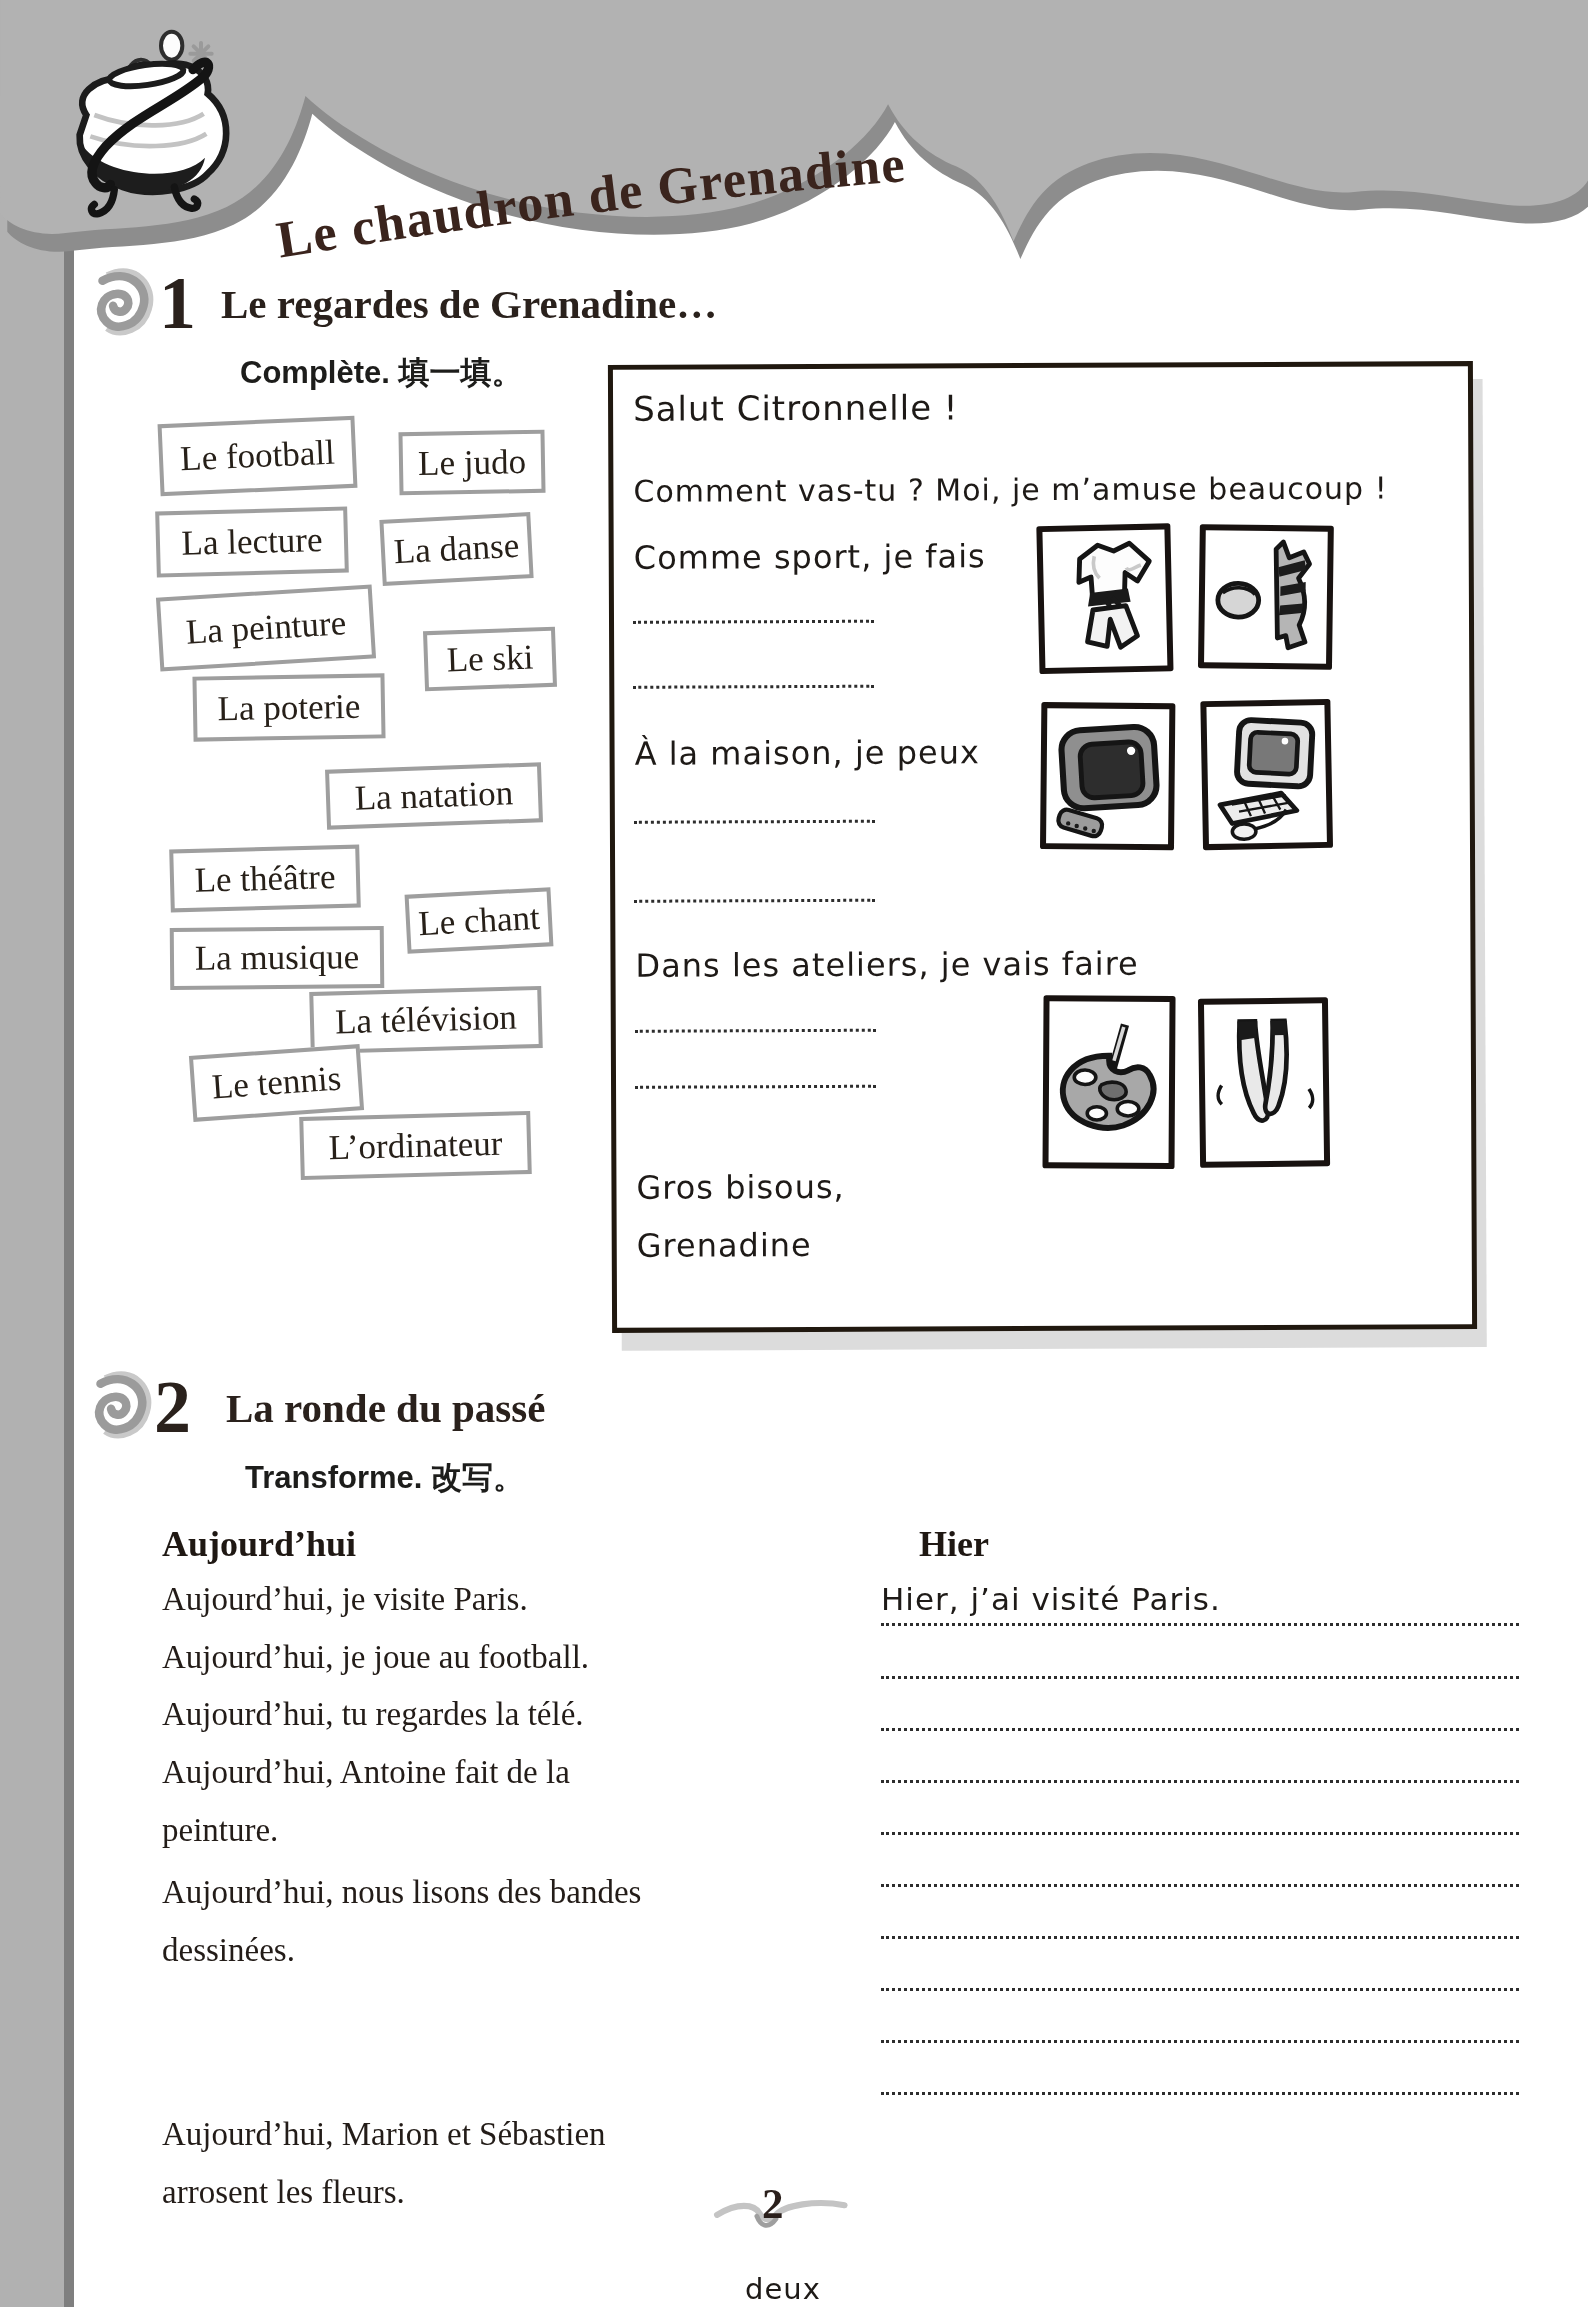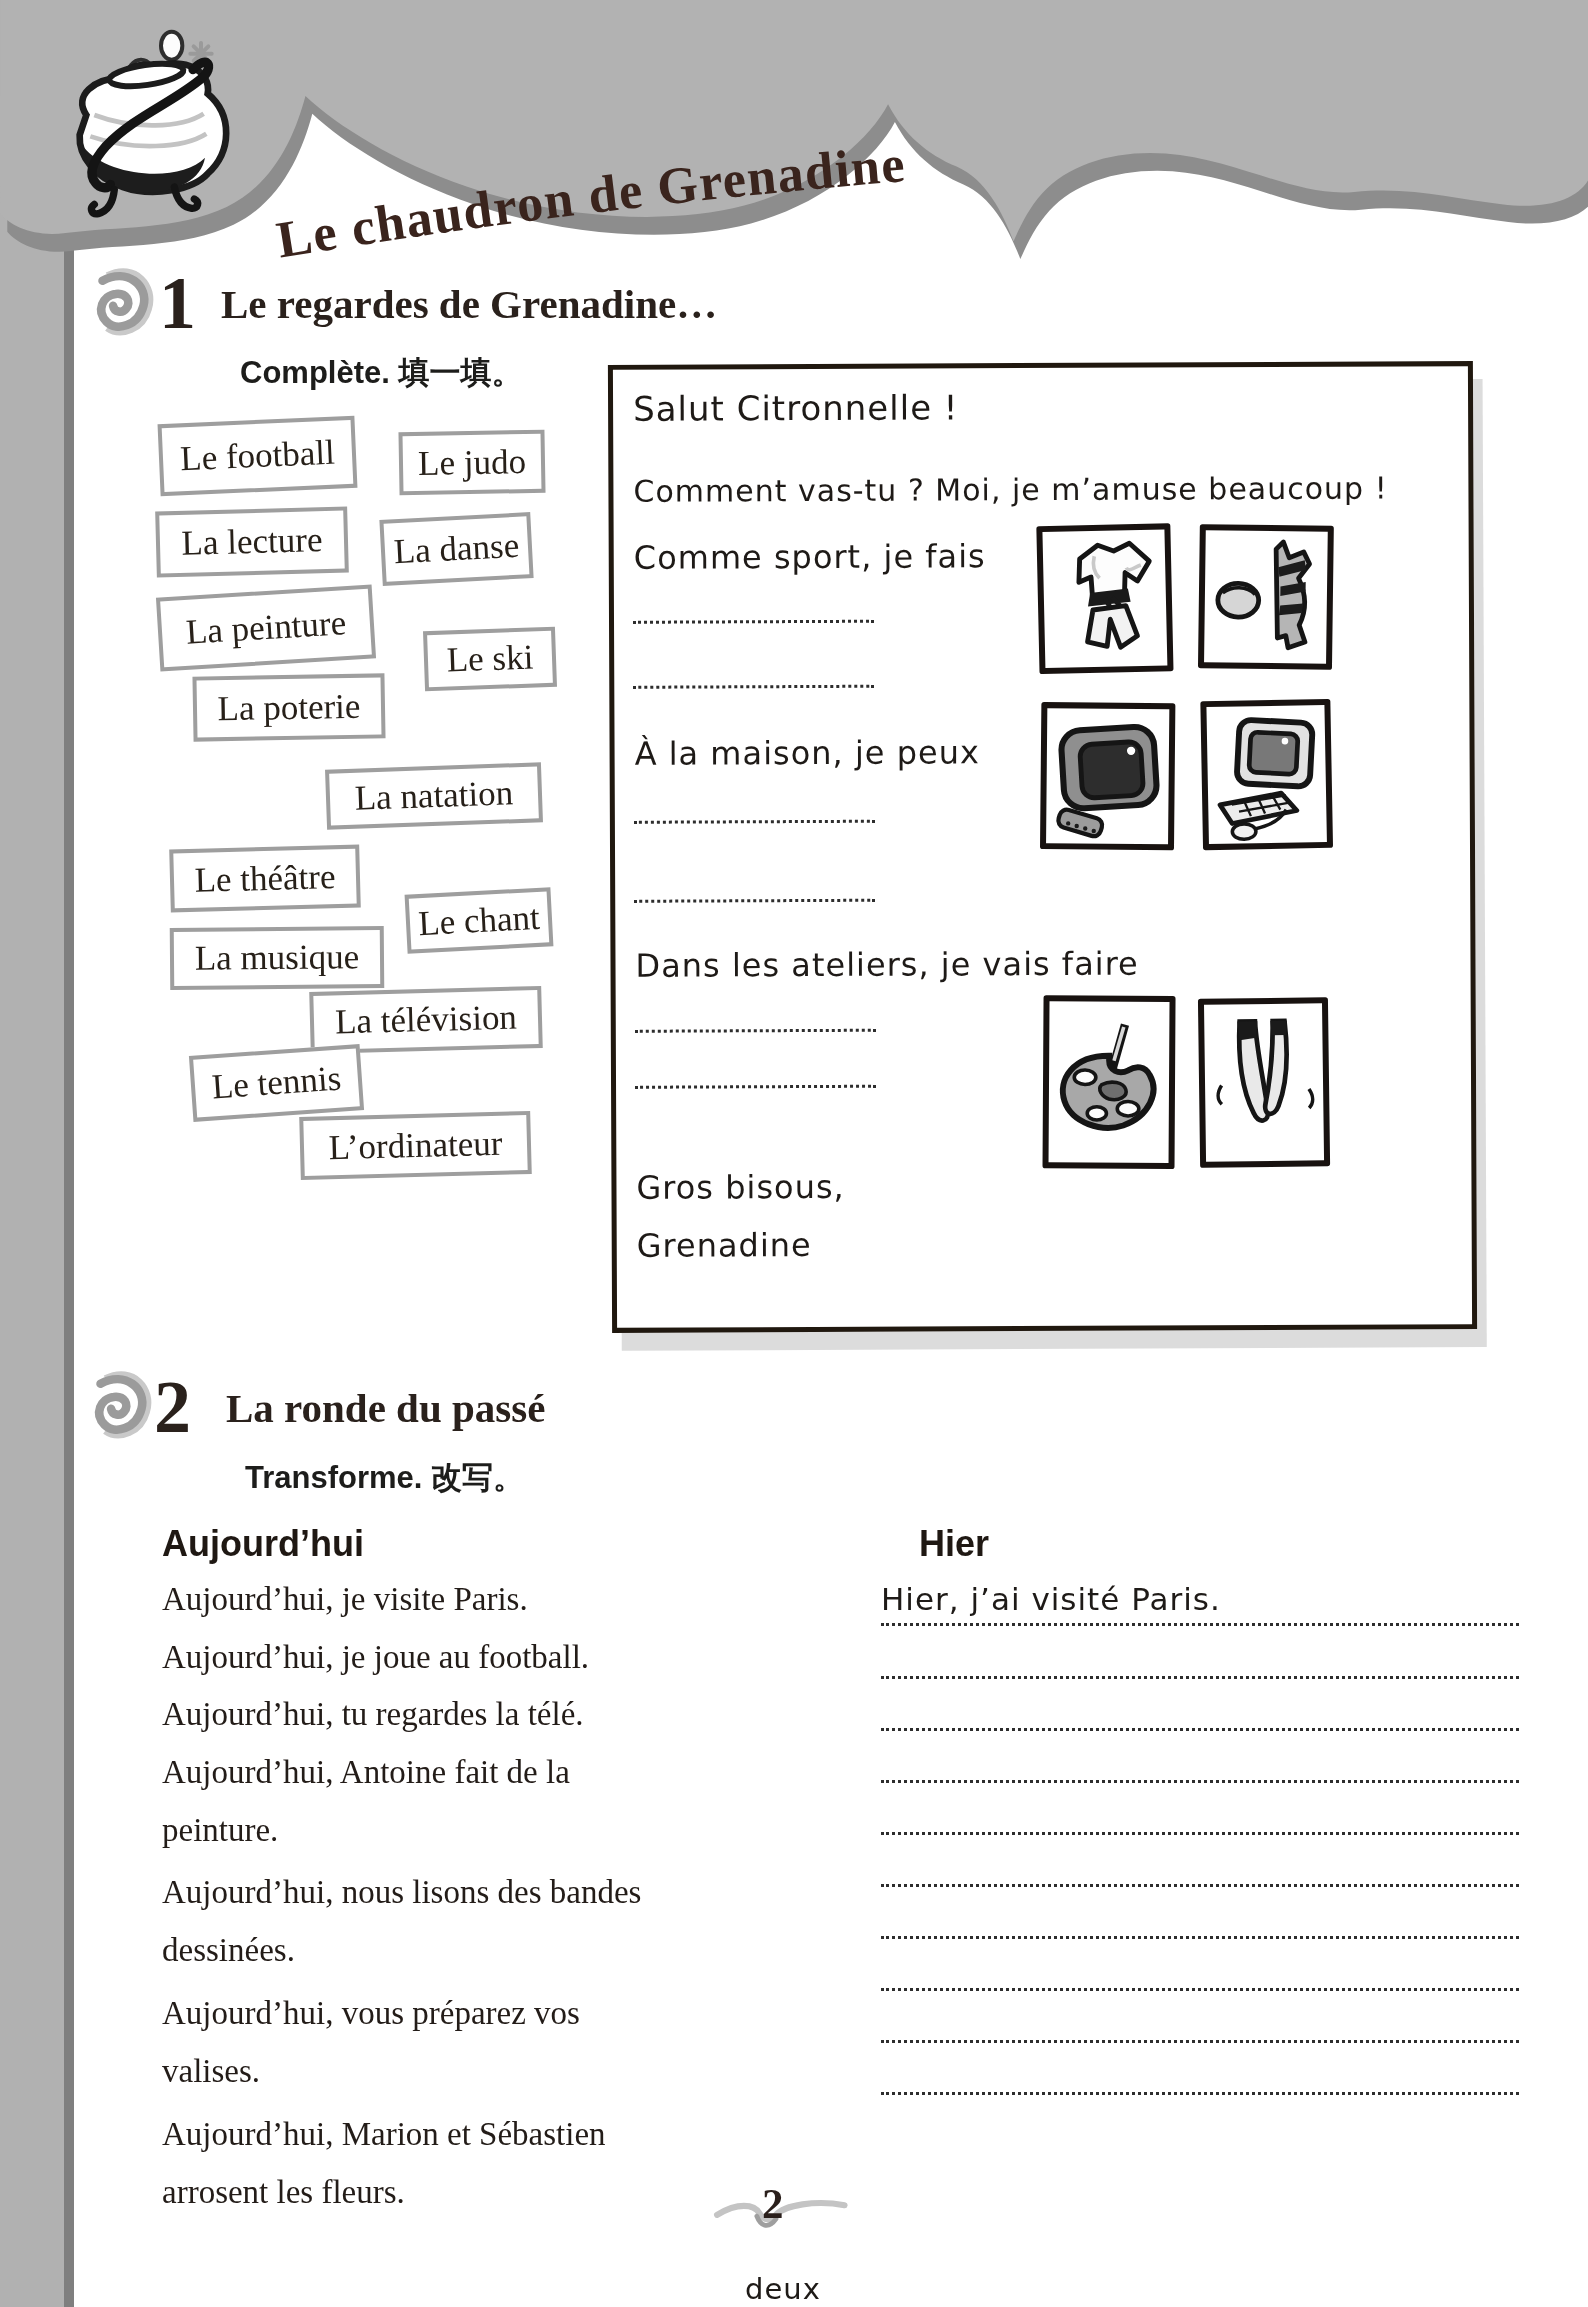--- a/index.html
+++ b/index.html
@@ -18,21 +18,21 @@
   .wordbox span{font-family:"Liberation Serif",serif;font-size:35px;color:#272019;white-space:nowrap;}
   
   .letter{position:absolute;left:610px;top:363px;width:865px;height:968px;background:#fff;
           border:5.5px solid #20180f;box-sizing:border-box;transform:rotate(-0.25deg);
           box-shadow:9.6px 18px 0 #dcdcdc;}
   .hand{font-family:"DejaVu Sans",sans-serif;letter-spacing:1px;color:#1e1a17;white-space:nowrap;}
   .dotline{height:0;border-bottom:3.4px dotted #2d2d2d;}
   .frame{position:absolute;background:#fff;border:6.2px solid #181210;border-radius:2.7px;box-sizing:border-box;overflow:hidden;}
   .frame svg{width:100%;height:100%;display:block;}
   
-  .colhead{font-family:Liberation Sans, sans-serif;font-weight:700;font-size:36px;color:#1f1813;white-space:nowrap;}
+  .colhead{font-family:Liberation Serif, serif;font-weight:700;font-size:36px;color:#1f1813;white-space:nowrap;}
   .sent{font-family:"Liberation Serif",serif;font-size:33px;line-height:58px;color:#231c18;}
   .footer-num{font-family:"Liberation Serif",serif;font-weight:700;font-size:43px;color:#2a1f1b;}
 </style>
 </head>
 <body>
 
 <div class="page">
 
   <div class="leftbar"></div>
   <div class="leftbar-edge"></div>
@@ -206,21 +206,20 @@
   <div class="abs ex-instr" style="left:226px;top:1460px;">Transforme. 改写。</div>
 
   <div class="abs colhead" style="left:162px;top:1523px;">Aujourd’hui</div>
   <div class="abs colhead" style="left:919px;top:1523px;">Hier</div>
 
   <div class="abs sent" style="left:162px;top:1570px;width:686px;">Aujourd’hui, je visite Paris.</div>
   <div class="abs sent" style="left:162px;top:1628px;width:686px;">Aujourd’hui, je joue au football.</div>
   <div class="abs sent" style="left:162px;top:1685px;width:686px;">Aujourd’hui, tu regardes la télé.</div>
   <div class="abs sent" style="left:162px;top:1743px;width:452px;font-family:Liberation Serif, serif;">Aujourd’hui, Antoine fait de la peinture.</div>
   <div class="abs sent" style="left:162px;top:1863px;width:548px;">Aujourd’hui, nous lisons des bandes dessinées.</div>
-  <div class="abs sent" style="left:162px;top:1984px;width:480px;">Aujourd’hui, vous préparez vos valises.</div>
   <div class="abs sent" style="left:162px;top:2105px;width:521px;">Aujourd’hui, Marion et Sébastien arrosent les fleurs.</div>
 
   <div class="abs hand" style="left:881px;top:1581px;font-size:31px;">Hier, j’ai visité Paris.</div>
   <div class="abs dotline" style="left:881px;top:1623px;width:638px;"></div>
   <div class="abs dotline" style="left:881px;top:1676px;width:638px;"></div>
   <div class="abs dotline" style="left:881px;top:1728px;width:638px;"></div>
   <div class="abs dotline" style="left:881px;top:1780px;width:638px;"></div>
   <div class="abs dotline" style="left:881px;top:1832px;width:638px;"></div>
   <div class="abs dotline" style="left:881px;top:1884px;width:638px;"></div>
   <div class="abs dotline" style="left:881px;top:1936px;width:638px;"></div>

